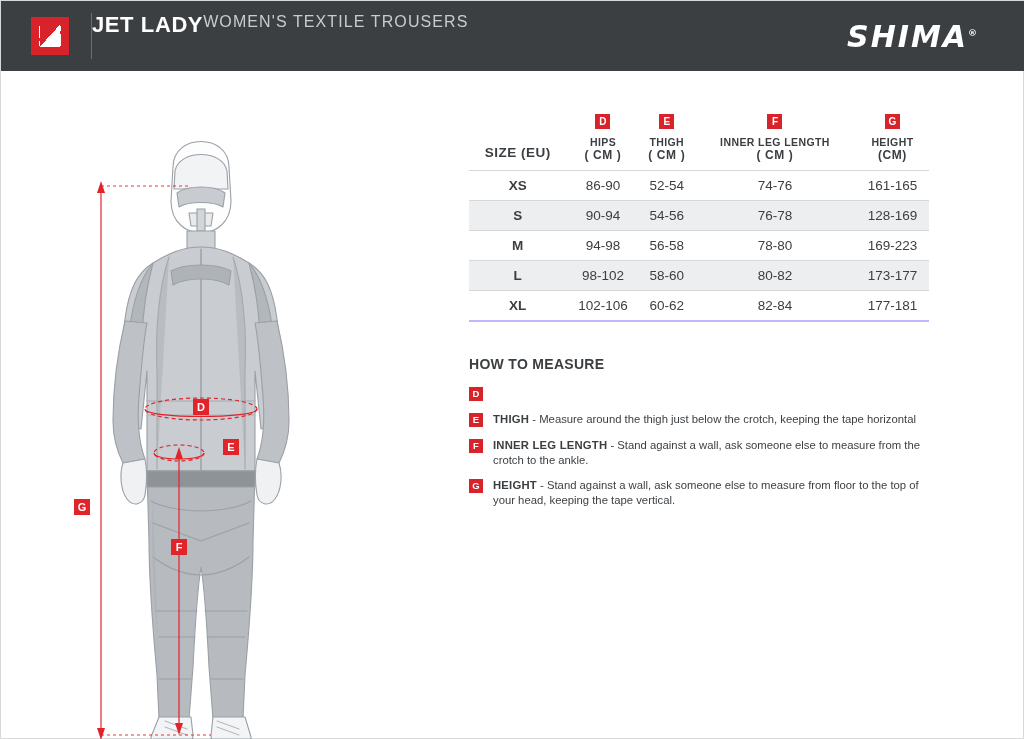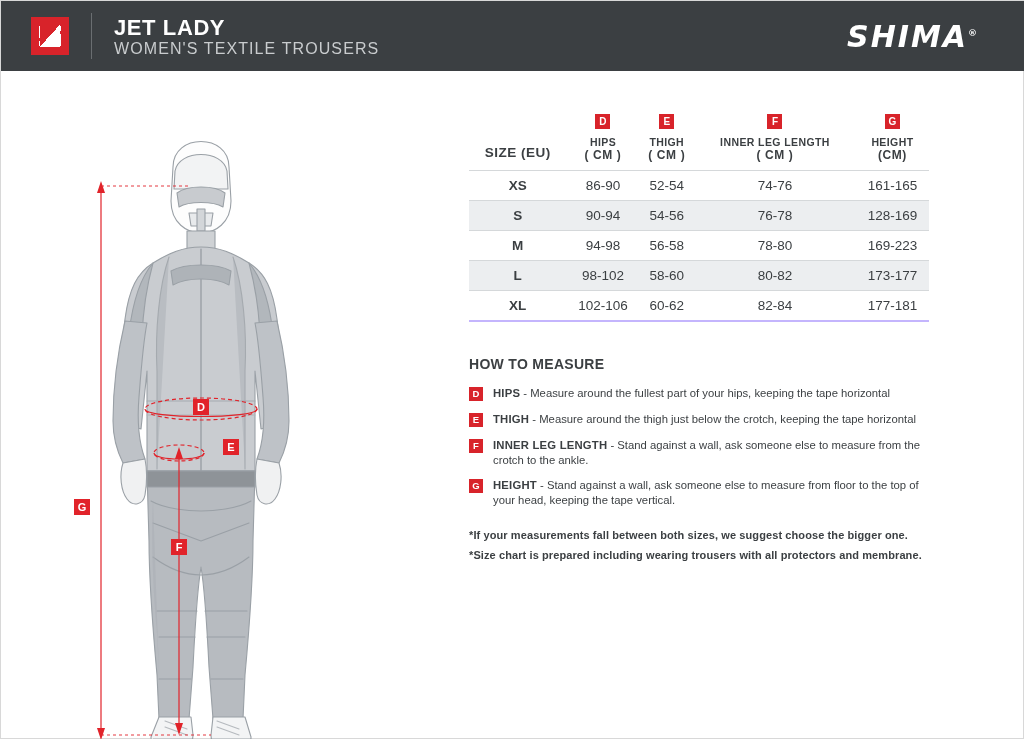--- a/index.html
+++ b/index.html
@@ -56,25 +56,24 @@
     width: 38px; height: 38px;
     color: #ffffff;
     font-size: 26px;
     font-weight: bold;
     line-height: 38px;
     text-align: center;
     font-family: "DejaVu Sans", sans-serif;
   }
   .title-block {
     margin-left: 22px;
-    padding-left: 22px;
     border-left: 1px solid #6a6e71;
     height: 46px;
     display: flex;
-    flex-direction: column;
+    flex-direction: row;
     justify-content: center;
   }
   .product-title {
     color: #ffffff;
     font-size: 22px;
     font-weight: bold;
     letter-spacing: 0.6px;
     line-height: 24px;
   }
   .product-subtitle {
@@ -424,23 +423,20 @@
           <td>177-181</td>
         </tr>
       </tbody>
     </table>
 
     <div class="howto">
       <h3>HOW TO MEASURE</h3>
 
       <div class="measure-item">
         <div class="measure-letter">D</div>
-        <div class="measure-text">
-          <b>HIPS</b><span> - Measure around the fullest part of your hips, keeping the tape horizontal</span>
-        </div>
       </div>
 
       <div class="measure-item">
         <div class="measure-letter">E</div>
         <div class="measure-text">
           <b>THIGH</b><span> - Measure around the thigh just below the crotch, keeping the tape horizontal</span>
         </div>
       </div>
 
       <div class="measure-item">
@@ -451,18 +447,14 @@
       </div>
 
       <div class="measure-item">
         <div class="measure-letter">G</div>
         <div class="measure-text">
           <b>HEIGHT</b><span> - Stand against a wall, ask someone else to measure from floor to the top of your head, keeping the tape vertical.</span>
         </div>
       </div>
     </div>
 
-    <div class="notes">
-      <div class="note">*If your measurements fall between both sizes, we suggest choose the bigger one.</div>
-      <div class="note">*Size chart is prepared including wearing trousers with all protectors and membrane.</div>
-    </div>
   </div>
 </div>
 
 </body></html>

